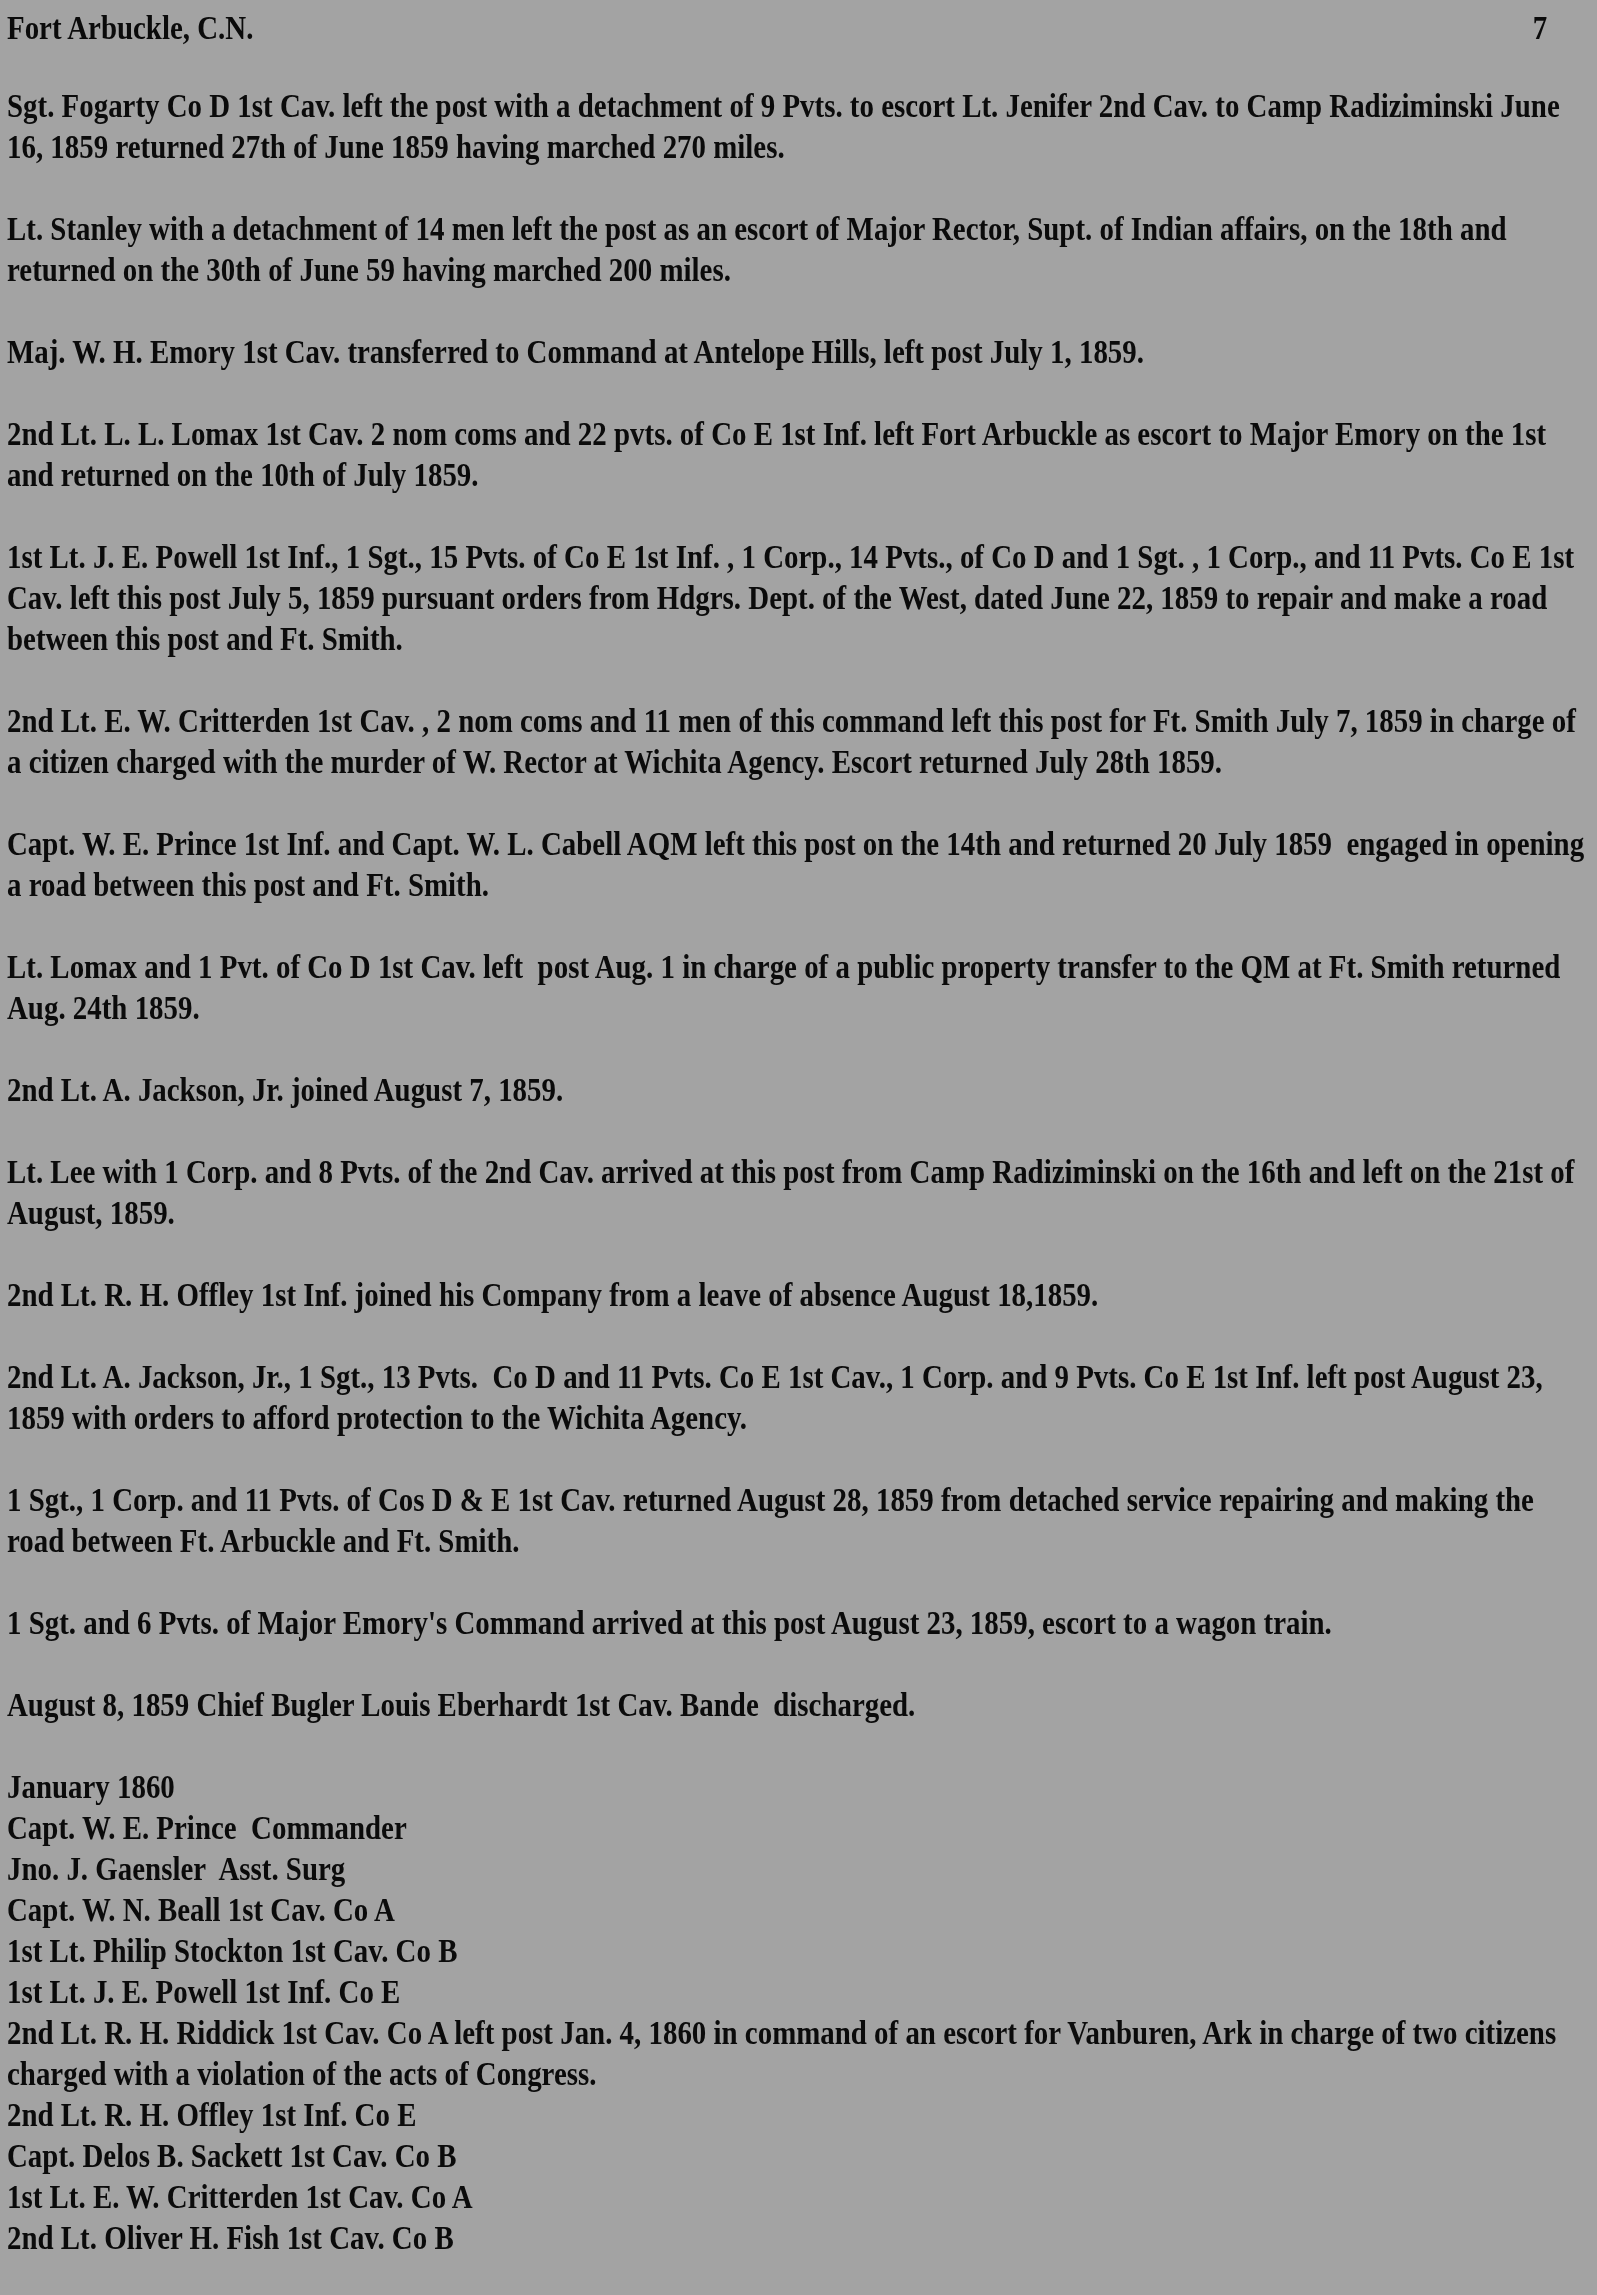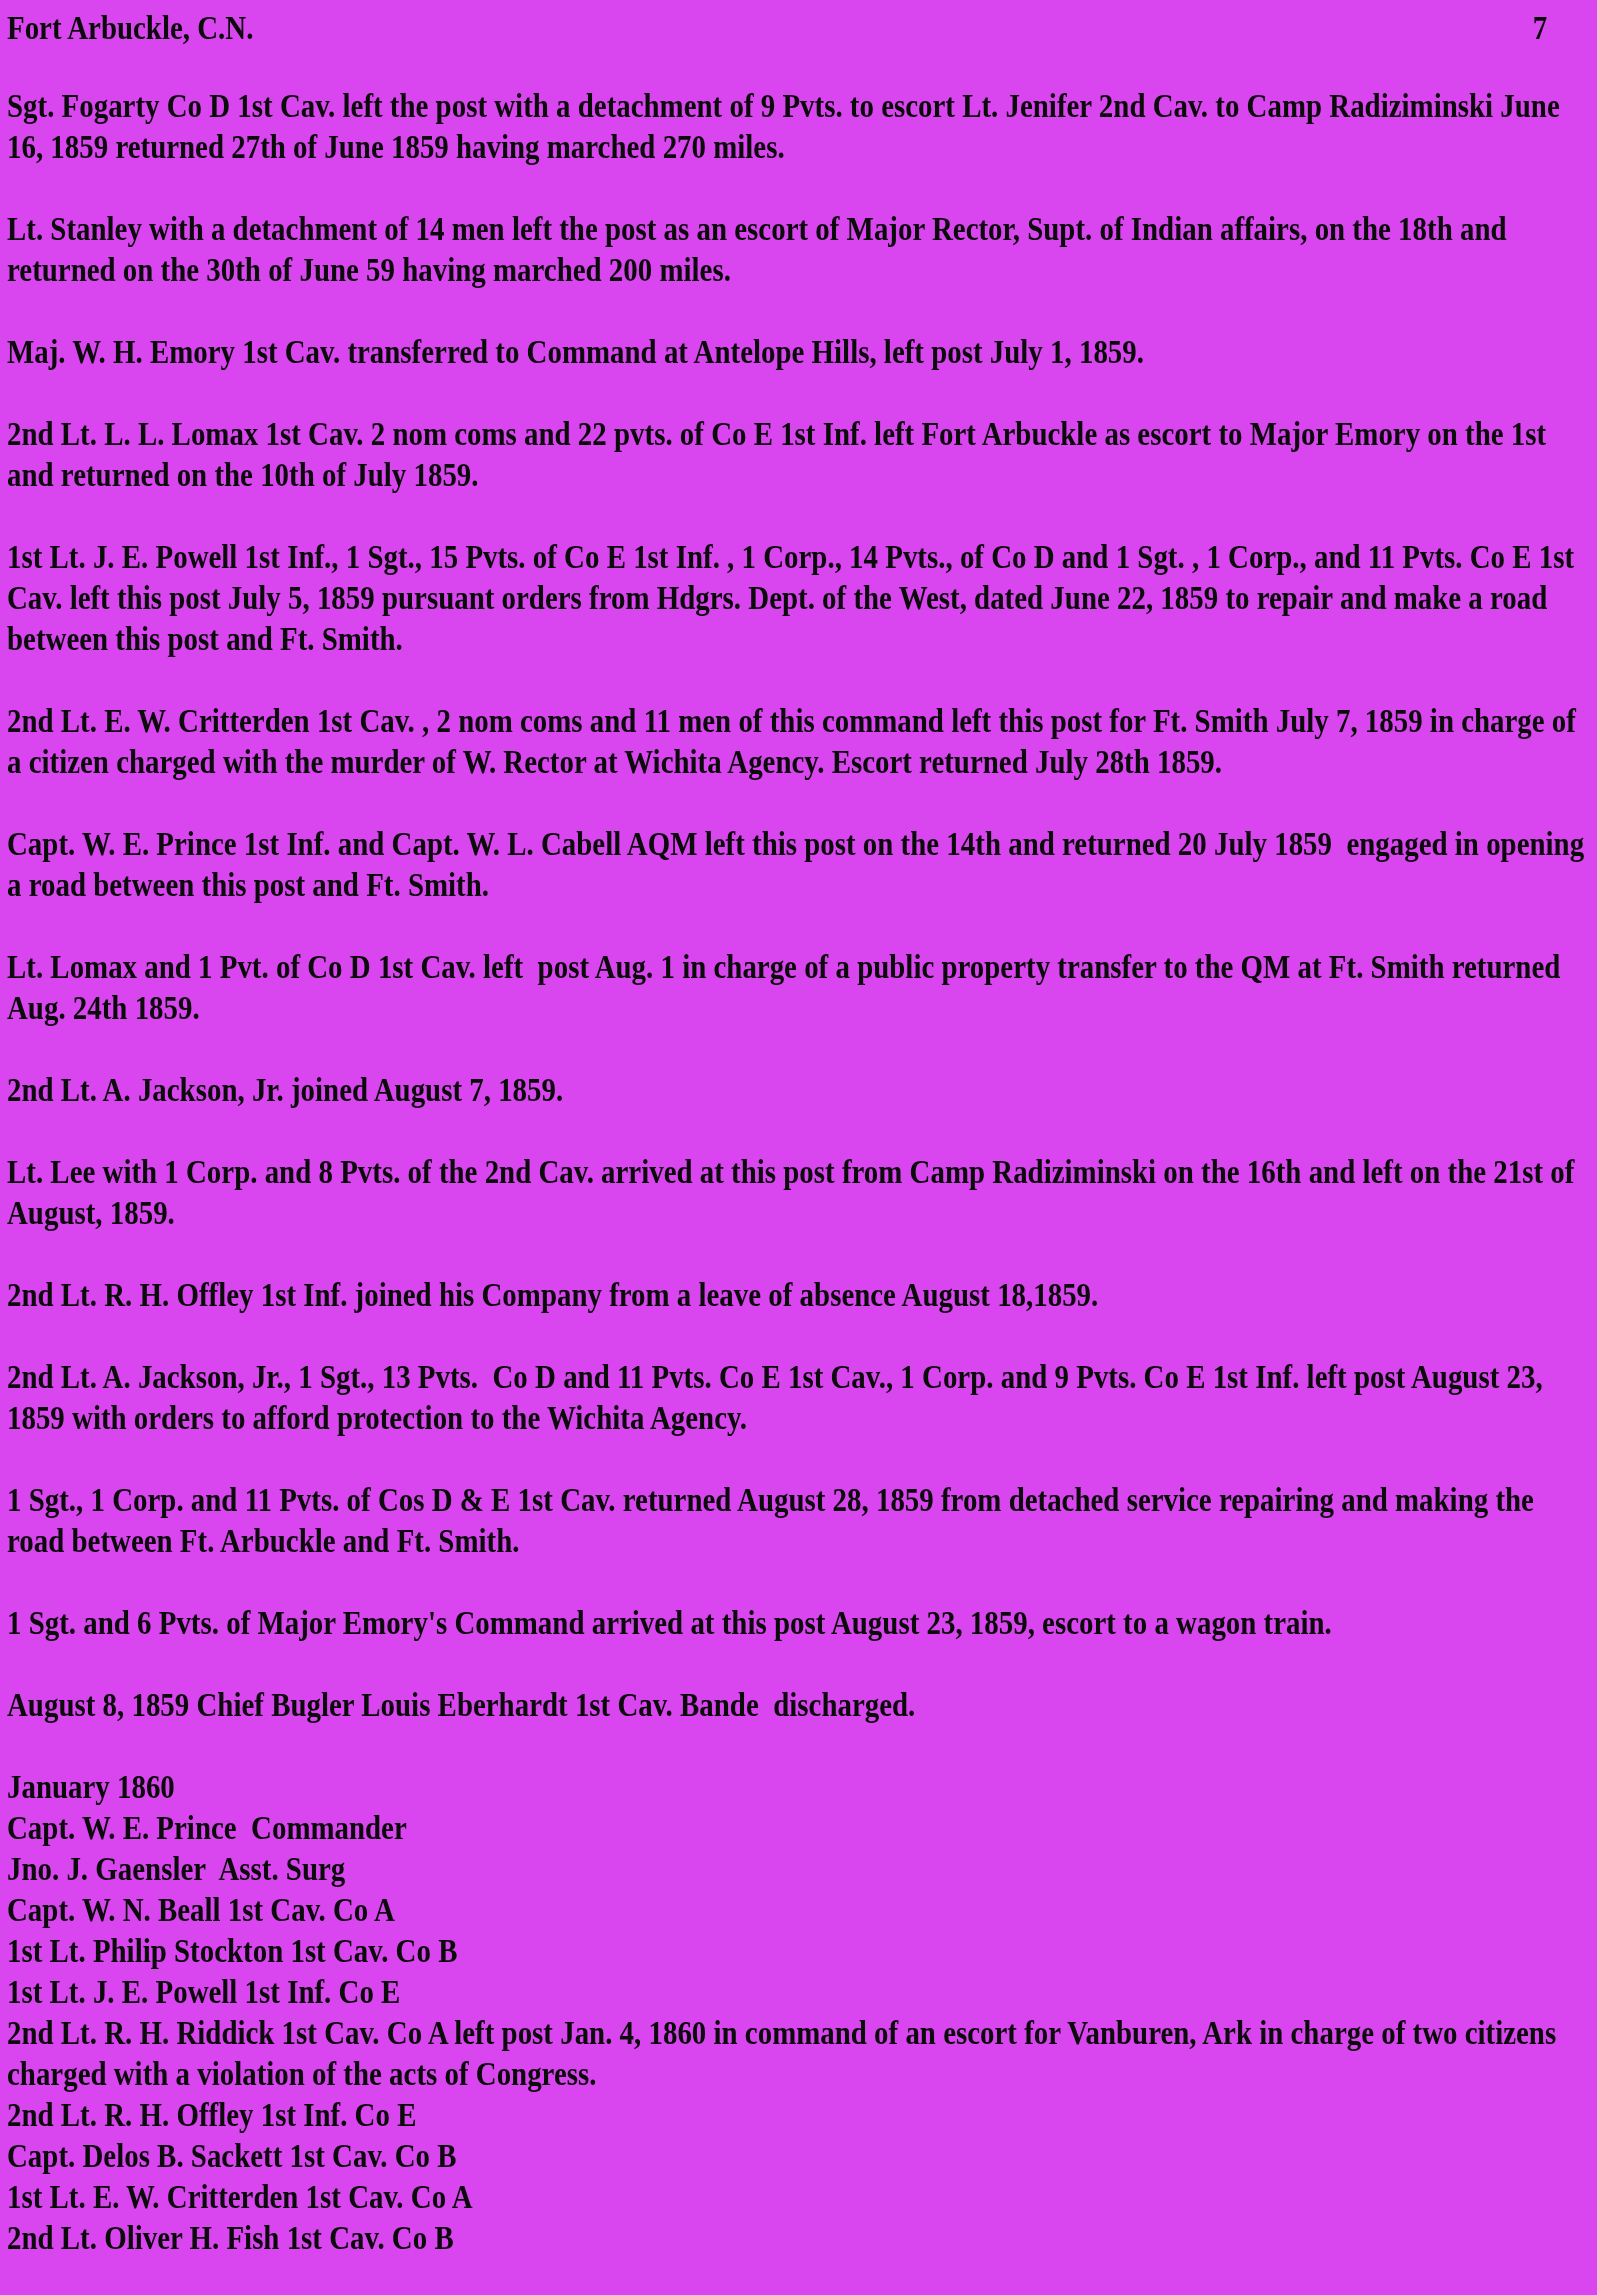--- a/index.html
+++ b/index.html
@@ -4,21 +4,21 @@
 <style>
   html, body {
     margin: 0;
     padding: 0;
     background: #ffffff;
   }
   .page {
     position: relative;
     width: 1597px;
     height: 2295px;
-    background: #d946ef;
+    background: #a3a3a3;
     overflow: hidden;
     box-sizing: border-box;
     padding: 6.6px 0 0 6.6px;
   }
   
   .squeeze {
     width: 1869px;
     transform: scaleX(0.85);
     transform-origin: top left;
     font-family: "Liberation Serif", "DejaVu Serif", serif;

